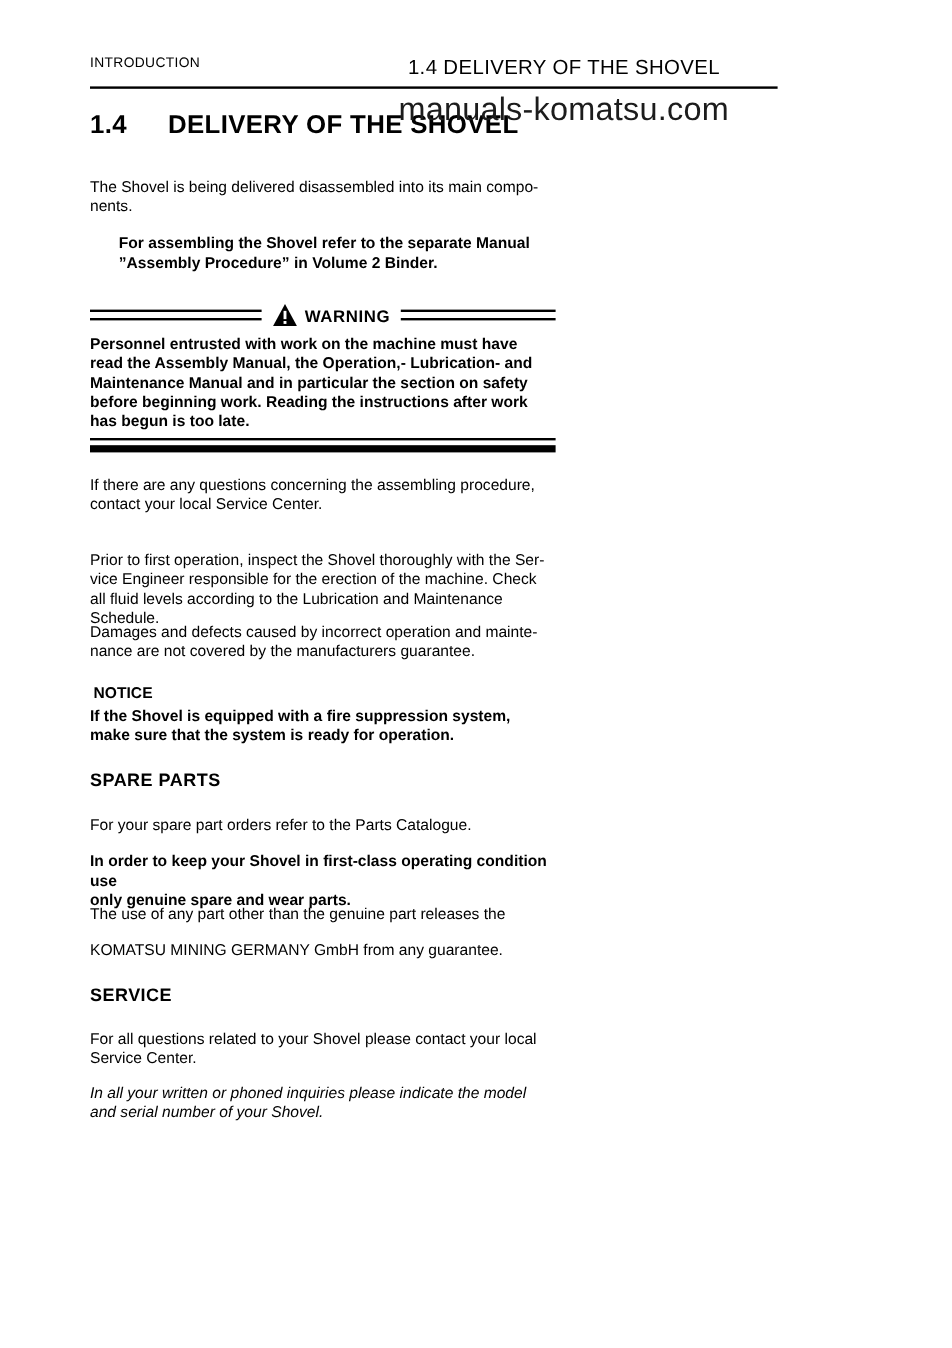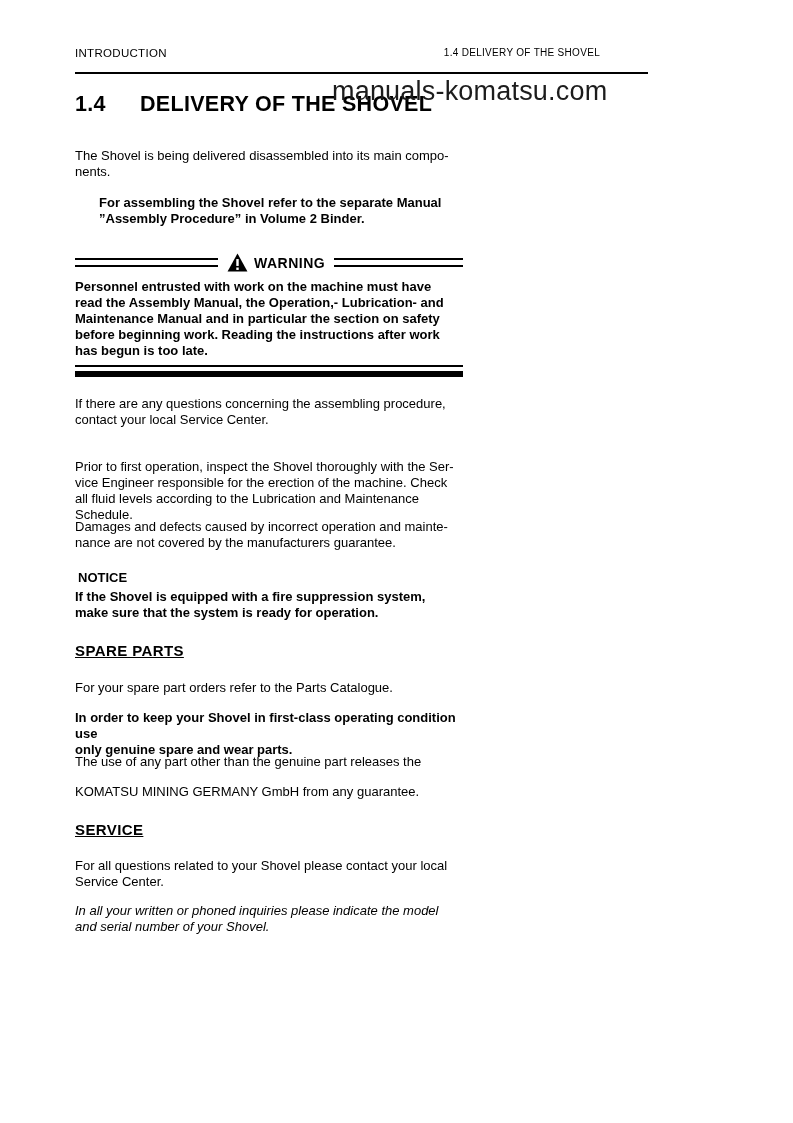--- a/index.html
+++ b/index.html
@@ -8,21 +8,21 @@
     position: relative;
     width: 648px;
     height: 1123px;
     background: #ffffff;
     font-family: "Liberation Sans", sans-serif;
     color: #000;
     overflow: hidden;
   }
   
   .hdr-left  { position: absolute; left: 75px;  top: 47px; font-size: 11.5px; letter-spacing: .3px; }
-  .hdr-right { position: absolute; right: 48px; top: 47px; font-size: 10px; letter-spacing: .3px; }
+  .hdr-right { position: absolute; right: 48px; top: 47px; font-size: 17px; letter-spacing: .3px; }
   .hdr-rule  { position: absolute; left: 75px;  top: 72px; width: 670px; height: 2px; background: #000; }
 
   
   .watermark {
     position: absolute; left: 332px; top: 76px;
     font-size: 27px; color: #1c1c1c; letter-spacing: .2px;
     z-index: 5; white-space: nowrap;
   }
 
   .title {
@@ -54,21 +54,21 @@
   .warn-bottom { top: 365px; height: 13px; border-top: 2px solid #000; }
   .warn-bottom::after { content: ""; display: block; margin-top: 4px; height: 5.5px; background: #000; }
 
   .p-questions { top: 396px; }
   .p-prior     { top: 442px; margin-top: 17px; }
   .p-damages   { top: 519px; }
 
   .notice-label { top: 570px; left: 78px; font-weight: bold; font-size: 13px; }
   .notice-text  { top: 589px; }
 
-  .sec-head { font-weight: bold; font-size: 15px; letter-spacing: .4px; text-decoration: underline; }
+  .sec-head { font-weight: bold; font-size: 15px; letter-spacing: .4px; }
   .h-spare   { top: 643px; }
   .sp-p1     { top: 680px; }
   .sp-p2     { top: 710px; font-weight: bold; }
   .sp-p3     { top: 754px; }
   .sp-p4     { top: 784px; }
   .h-service { top: 822px; }
   .sv-p1     { top: 858px; }
   .sv-p2     { top: 903px; font-style: italic; }
 
   .page-num { position: absolute; left: 735px; top: 1070px; font-size: 12.5px; font-weight: bold; }

